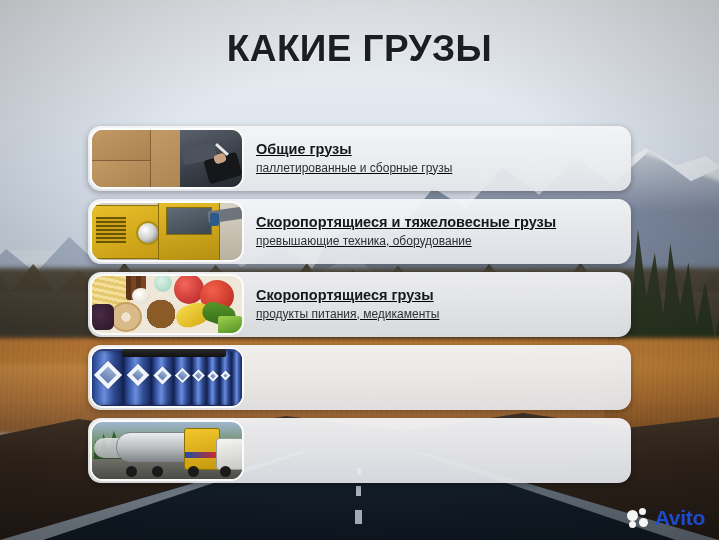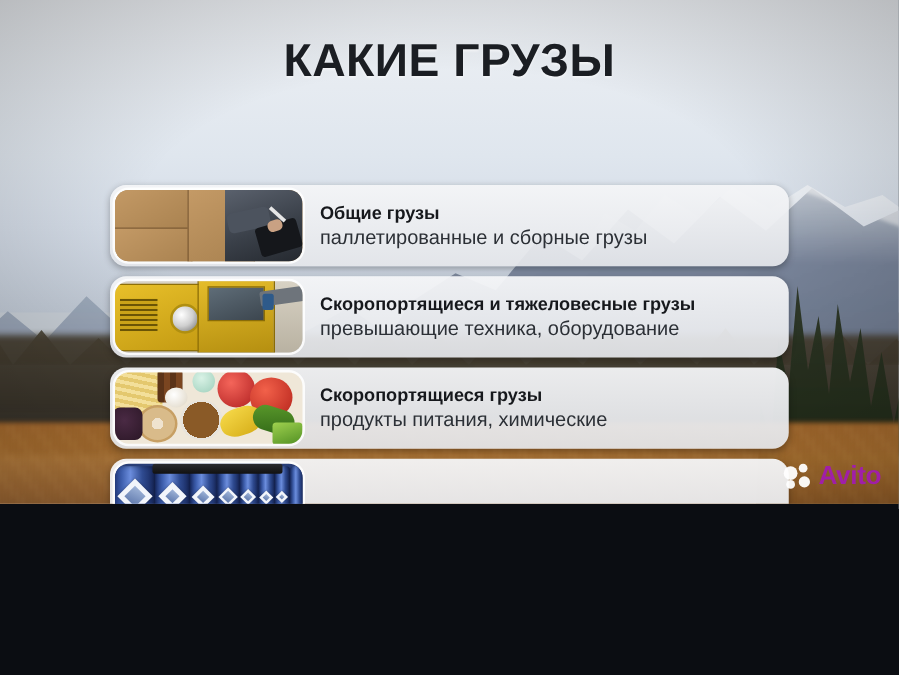--- a/index.html
+++ b/index.html
@@ -3,21 +3,21 @@
 <meta charset="utf-8">
 <title>Какие грузы мы перевозим</title>
 <style>
   html,body{margin:0;padding:0;}
   body{
     width:719px;height:540px;overflow:hidden;
     font-family:"Liberation Sans","DejaVu Sans",sans-serif;
     background:#0b0d12;
   }
   #stage{
-    position:relative;width:719px;height:403px;overflow:hidden;
+    position:relative;width:719px;height:540px;overflow:hidden;
     background:#cfd6de;
   }
 
   
   .bg{position:absolute;inset:0;overflow:hidden;}
 
   .sky{
     position:absolute;left:0;top:0;width:719px;height:250px;
     background:linear-gradient(180deg,#eef1f5 0%,#e6ebf1 28%,#dfe6ee 50%,#d5dde8 72%,#c7d0dc 100%);
   }
@@ -112,42 +112,42 @@
   .title{
     position:absolute;left:0;top:28px;width:719px;
     text-align:center;color:#1b1e23;
     font-weight:700;font-size:37px;line-height:41px;
     letter-spacing:.4px;
     text-shadow:0 1px 2px rgba(255,255,255,.55);
   }
   .title .l{display:block;white-space:nowrap;}
 
   
-  .cards{position:absolute;left:88px;top:148px;width:543px;}
+  .cards{position:absolute;left:88px;top:126px;width:543px;text-decoration:underline;}
   .card{
     position:relative;display:flex;align-items:center;
     height:65px;margin-bottom:8px;
     background:linear-gradient(180deg,rgba(244,245,247,.95) 0%,rgba(228,230,234,.93) 100%);
     border-radius:13px;
     box-shadow:0 2px 6px rgba(0,0,0,.30);
     overflow:hidden;
   }
   .thumb{
     flex:0 0 150px;width:150px;height:57px;margin-left:4px;
     border-radius:11px;overflow:hidden;position:relative;
     box-shadow:0 0 0 2px rgba(255,255,255,.85);
     background:#8a8a8a;
   }
   .txt{padding-left:14px;padding-right:10px;min-width:0;}
   .t1{
     color:#16181c;font-weight:700;font-size:14.5px;line-height:17px;
     white-space:nowrap;
   }
   .t2{
-    color:#2c3036;font-weight:400;font-size:16px;line-height:17px;
+    color:#2c3036;font-weight:400;font-size:12px;line-height:17px;
     margin-top:2px;white-space:nowrap;
   }
 
   
   
   .th-boxes{background:linear-gradient(180deg,#b2musty 0%,#000 100%);background:#a8875e;}
   .th-boxes .bx{position:absolute;background:linear-gradient(150deg,#c49a66,#a8814f);border:1px solid rgba(90,60,30,.55);}
   .th-boxes .b1{left:-4px;top:-2px;width:64px;height:34px;}
   .th-boxes .b2{left:-4px;top:30px;width:64px;height:30px;}
   .th-boxes .b3{left:58px;top:-2px;width:52px;height:62px;}
@@ -208,21 +208,21 @@
     position:absolute;right:14px;bottom:12px;
     display:flex;align-items:center;gap:6px;
     opacity:.95;
   }
   .avito .dots{position:relative;width:22px;height:20px;}
   .avito .dots span{position:absolute;border-radius:50%;background:#fff;display:block;}
   .avito .dots .c1{left:0;top:2px;width:11px;height:11px;}
   .avito .dots .c2{left:12px;top:0;width:7px;height:7px;}
   .avito .dots .c3{left:2px;top:13px;width:7px;height:7px;}
   .avito .dots .c4{left:12px;top:10px;width:9px;height:9px;}
-  .avito .word{color:#a21caf;font-weight:700;font-size:21px;line-height:21px;letter-spacing:-.3px;text-align:right;}
+  .avito .word{color:#1d4ed8;font-weight:700;font-size:21px;line-height:21px;letter-spacing:-.3px;text-align:right;}
 </style>
 </head>
 <body>
 
 <div id="stage">
 
   <div class="bg">
     <div class="sky"></div>
     <div class="ridge-far"></div>
     <div class="ridge-snow"></div>
@@ -291,21 +291,21 @@
           <i class="apple"></i>
           <i class="tomato"></i>
           <i class="banana"></i>
         <i class="cuke"></i>
           <i class="egg"></i>
           <i class="mint"></i>
           <i class="cheese"></i>
       </div>
       <div class="txt">
         <div class="t1">Скоропортящиеся грузы</div>
-        <div class="t2">продукты питания, химические</div>
+        <div class="t2">продукты питания, медикаменты</div>
       </div>
     </div>
 
     <div class="card">
       <div class="thumb th-barrels">
         <span class="bar" style="left:-2px;width:34px;height:54px;"></span>
         <span class="bar" style="left:32px;width:28px;height:54px;"></span>
         <span class="bar" style="left:60px;width:22px;height:54px;"></span>
         <span class="bar" style="left:82px;width:18px;height:54px;"></span>
         <span class="bar" style="left:100px;width:15px;height:54px;"></span>

